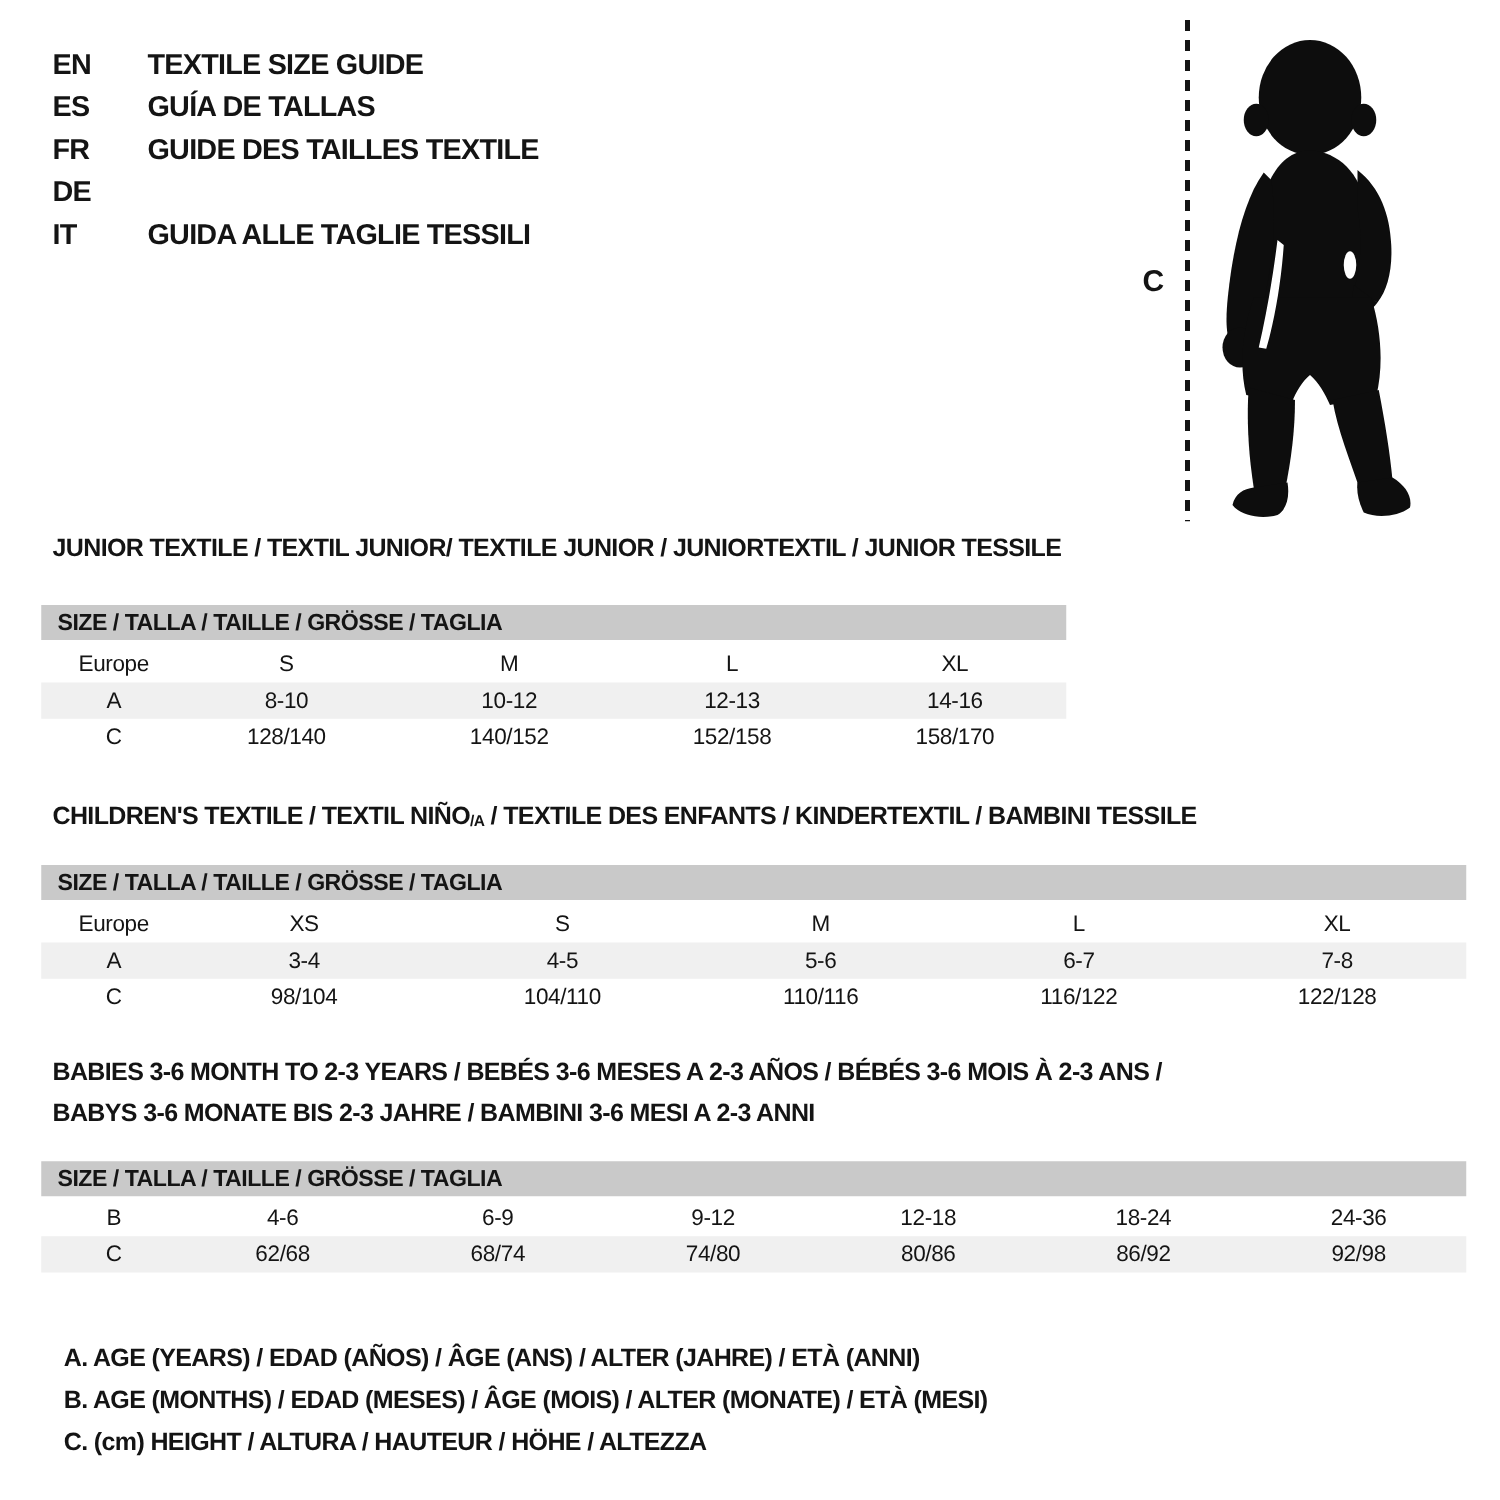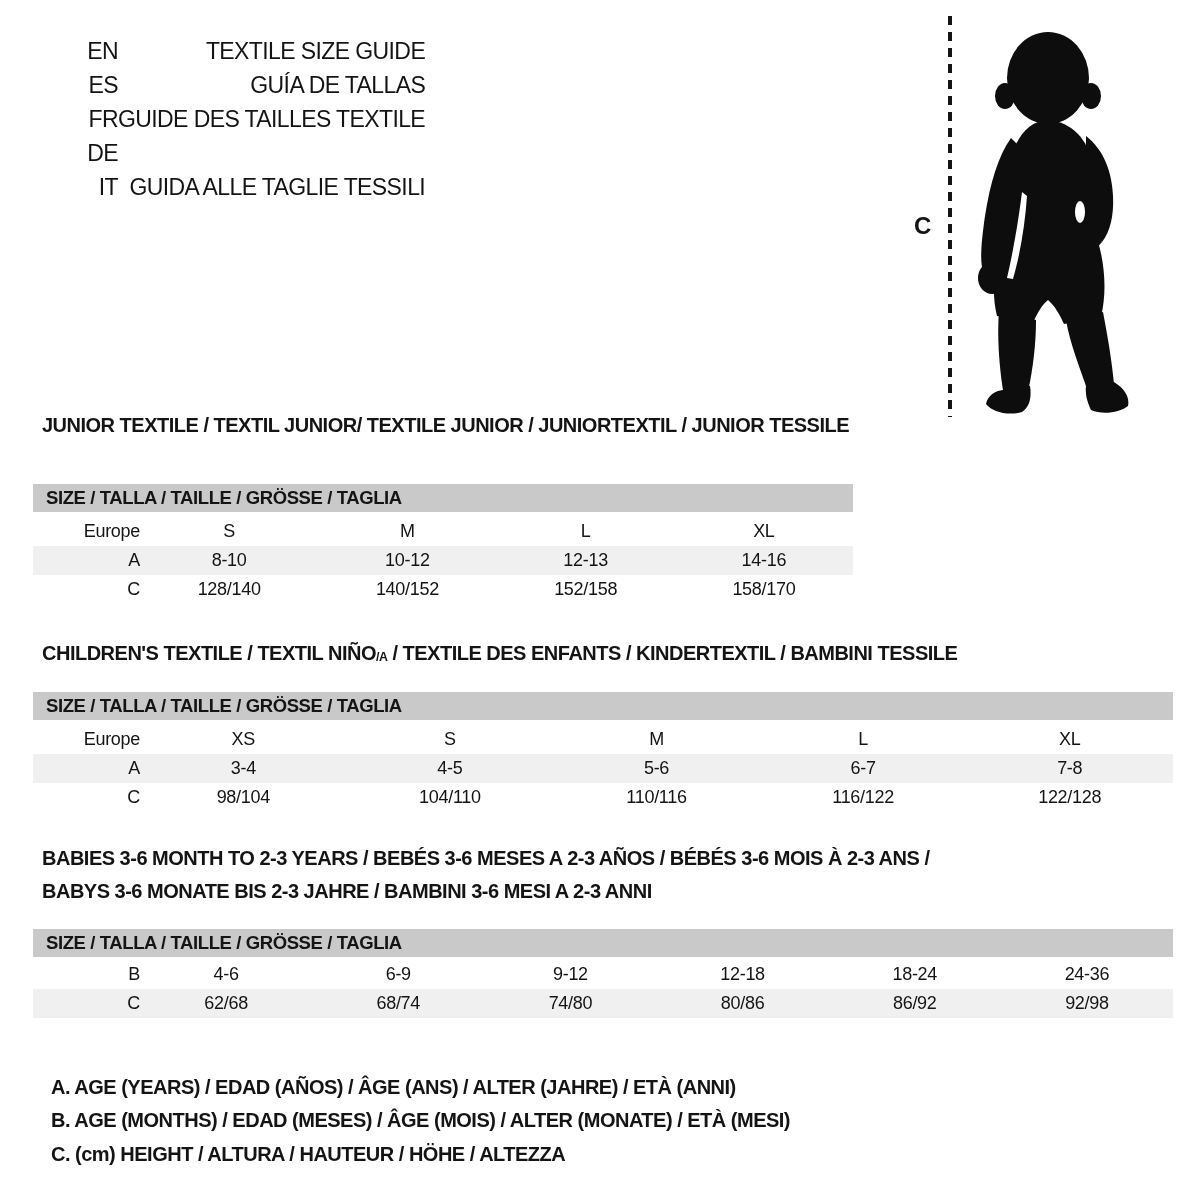--- a/index.html
+++ b/index.html
@@ -10,41 +10,41 @@
   }
   *{box-sizing:border-box;}
   body{margin:0;background:#888;}
   #canvas{
     position:relative;width:1200px;height:1200px;background:var(--bg);
     font-family:"Liberation Sans",sans-serif;color:var(--ink);overflow:hidden;
   }
   
   .lang-block{position:absolute;left:42px;top:34px;}
   .lang-row{display:grid;grid-template-columns:76px auto;height:34px;line-height:34px;
-    font-size:23px;font-weight:normal;letter-spacing:-0.6px;white-space:nowrap;text-align:right;}
+    font-size:23px;font-weight:bold;letter-spacing:-0.6px;white-space:nowrap;}
   
   .measure-line{position:absolute;left:948px;top:16px;width:4px;height:401px;
     background:repeating-linear-gradient(to bottom,var(--ink) 0 9px,transparent 9px 16px);}
   .measure-label{position:absolute;left:914px;top:212px;font-size:24px;font-weight:bold;}
   .silhouette{position:absolute;left:966px;top:20px;width:172px;height:398px;}
   
   .sec-heading{position:absolute;left:42px;font-size:20px;font-weight:bold;
     letter-spacing:-0.5px;white-space:nowrap;}
   .sub-small{font-size:0.62em;vertical-align:-0.12em;}
   
   .tbl{position:absolute;left:33px;}
   .band{height:28px;line-height:28px;background:var(--band);padding-left:13px;
     font-size:18.5px;font-weight:bold;letter-spacing:-0.4px;}
   .rows{margin-top:5px;}
   .row{display:grid;height:29px;line-height:29px;font-size:18px;letter-spacing:-0.3px;}
   .row.light{background:var(--stripe);}
   .cols4{grid-template-columns:107px repeat(4,1fr);}
   .cols5{grid-template-columns:107px repeat(5,1fr);}
   .cols6{grid-template-columns:107px repeat(6,1fr);}
-  .lbl{padding-left:9px;text-align:right;}
+  .lbl{padding-left:9px;text-align:center;}
   .cell{text-align:center;}
   
   .legend{position:absolute;left:51px;top:1071px;font-size:20px;font-weight:bold;
     letter-spacing:-0.5px;line-height:33.4px;white-space:nowrap;}
 </style>
 </head>
 <body>
 
 <div id="canvas">
 
@@ -87,21 +87,21 @@
       <path d="M100,300 L137,292 C142,318 146,342 148,364 L122,372 C114,348 104,324 100,300 Z"></path>
       <path d="M37,370 L64,366 C66,378 63,388 56,392 C42,396 26,392 20,384 C22,375 29,371 37,370 Z"></path>
       <path d="M120,366 L148,362 C158,368 164,377 162,386 C153,393 136,395 125,390 C121,382 119,373 120,366 Z"></path>
     </g>
     <g fill="#ffffff">
       <path d="M56,172 C52,204 47,232 41,258 L47,259 C54,235 59,205 61,176 Z"></path>
       <ellipse cx="114" cy="192" rx="5" ry="11"></ellipse>
     </g>
   </svg>
 
-  <div class="sec-heading" style="top:414px">JUNIOR TEXTILE / TEXTIL JUNIOR/ TEXTILE JUNIOR / JUNIORTEXTIL / JUNIOR TESSILE</div>
+  <div class="sec-heading" style="top:428px">JUNIOR TEXTILE / TEXTIL JUNIOR/ TEXTILE JUNIOR / JUNIORTEXTIL / JUNIOR TESSILE</div>
   <div class="tbl" style="top:484px;width:820px">
     <div class="band">SIZE / TALLA / TAILLE / GRÖSSE / TAGLIA</div>
     <div class="rows">
       <div class="row cols4">
         <div class="lbl">Europe</div>
         <div class="cell">S</div>
         <div class="cell">M</div>
         <div class="cell">L</div>
         <div class="cell">XL</div>
       </div>

